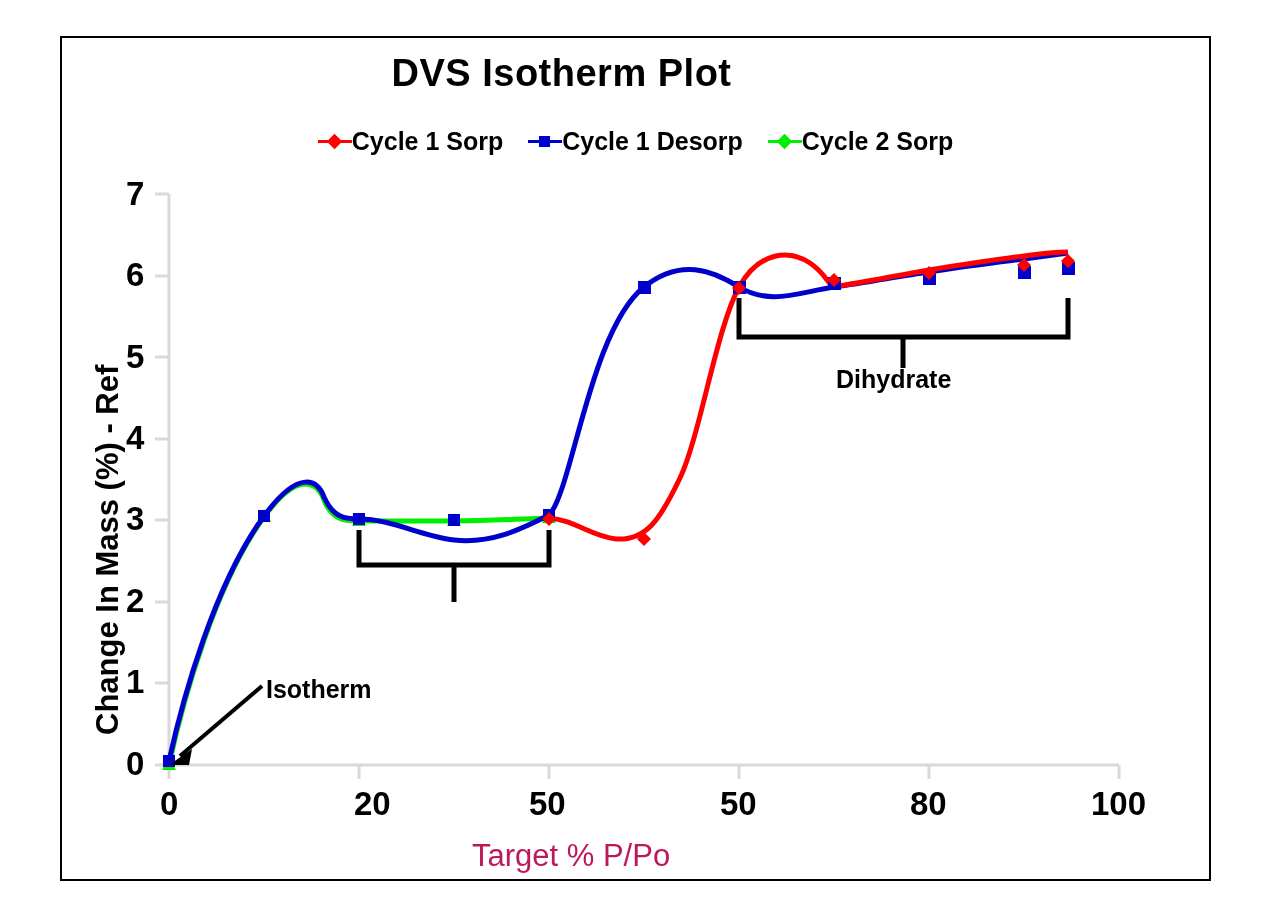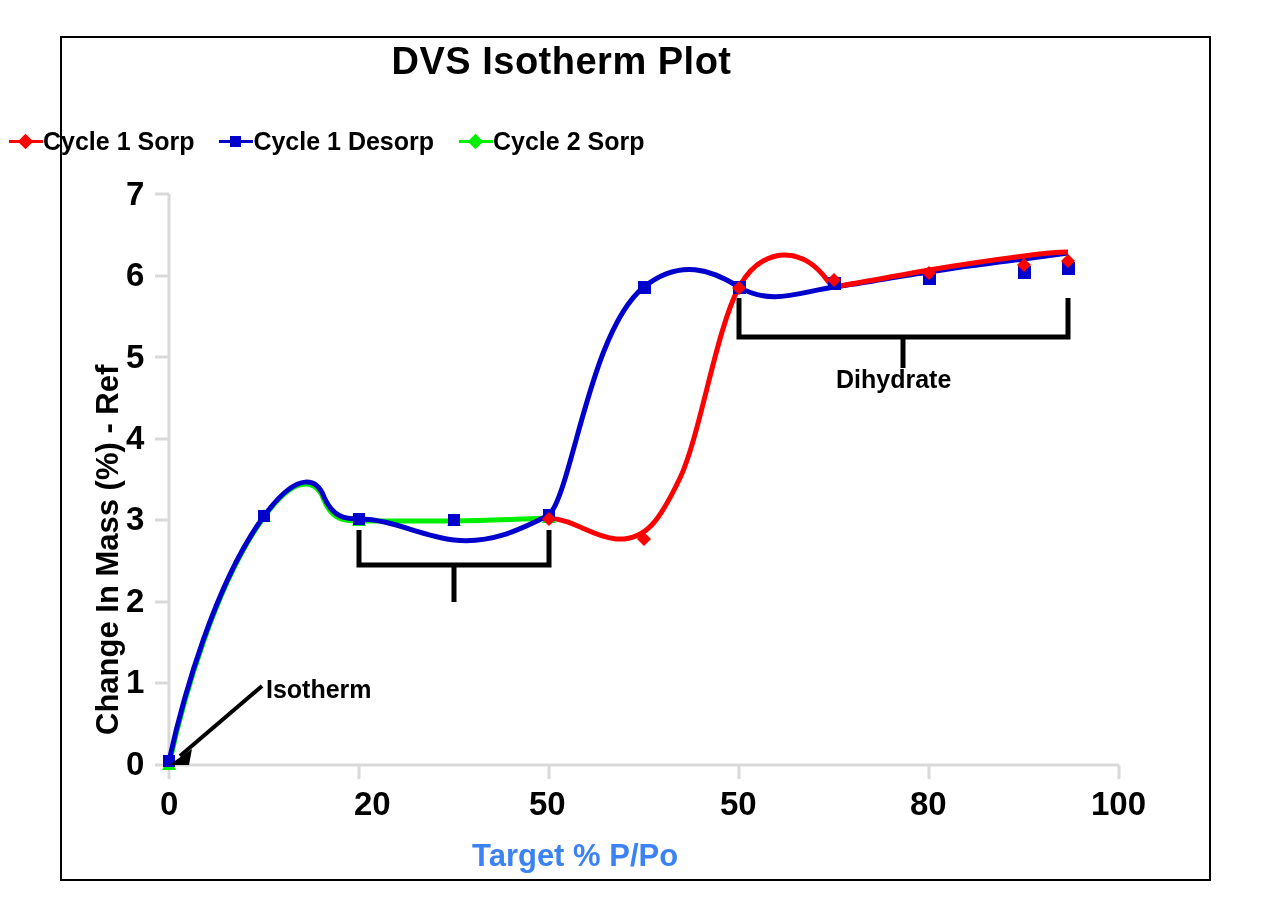--- a/index.html
+++ b/index.html
@@ -1,33 +1,33 @@
 <!DOCTYPE html>
 <html><head>
 <meta charset="utf-8">
 <style>
   html,body{margin:0;padding:0;background:#ffffff;}
   body{width:1271px;height:917px;font-family:"Liberation Sans",sans-serif;}
   #frame{position:absolute;left:60px;top:36px;width:1151px;height:845px;
          border:2px solid #000;background:#fff;box-sizing:border-box;}
   #chart-root{position:absolute;left:0;top:0;width:1271px;height:917px;overflow:hidden;}
-  .ttl{position:absolute;left:0;top:40px;width:1123px;text-align:center;
+  .ttl{position:absolute;left:0;top:52px;width:1123px;text-align:center;
        font-size:38px;font-weight:bold;color:#000;letter-spacing:.5px;}
-  .legend{position:absolute;left:0;top:124px;width:1271px;
+  .legend{position:absolute;left:0;top:124px;width:1271px;text-align:center;
           font-size:25px;font-weight:bold;color:#000;white-space:nowrap;}
   .legend .li{display:inline-block;margin:0 9px;vertical-align:middle;}
   .legend .lbl{vertical-align:middle;}
   .lg-sym{display:inline-block;width:34px;height:18px;position:relative;vertical-align:middle;}
   .lg-line{position:absolute;left:0;top:8px;width:34px;height:3px;}
   .lg-mk{position:absolute;left:11px;top:4px;width:11px;height:11px;}
   .mk-d{transform:rotate(45deg);}
   .tickLbl{position:absolute;font-size:33px;font-weight:bold;color:#000;}
   .ylbl{position:absolute;font-size:31px;font-weight:bold;color:#000;
         transform-origin:0 0;transform:rotate(-90deg);white-space:nowrap;}
-  .xlbl{position:absolute;font-size:31px;font-weight:bold;color:#3b82f6;white-space:nowrap;}
+  .xlbl{position:absolute;font-size:31px;font-weight:normal;color:#be185d;white-space:nowrap;}
   .anno{position:absolute;font-size:25px;font-weight:bold;color:#000;white-space:nowrap;}
   svg{position:absolute;left:0;top:0;}
 </style>
 </head>
 <body>
 
 <div id="chart-root">
 
   <div id="frame"></div>
 

